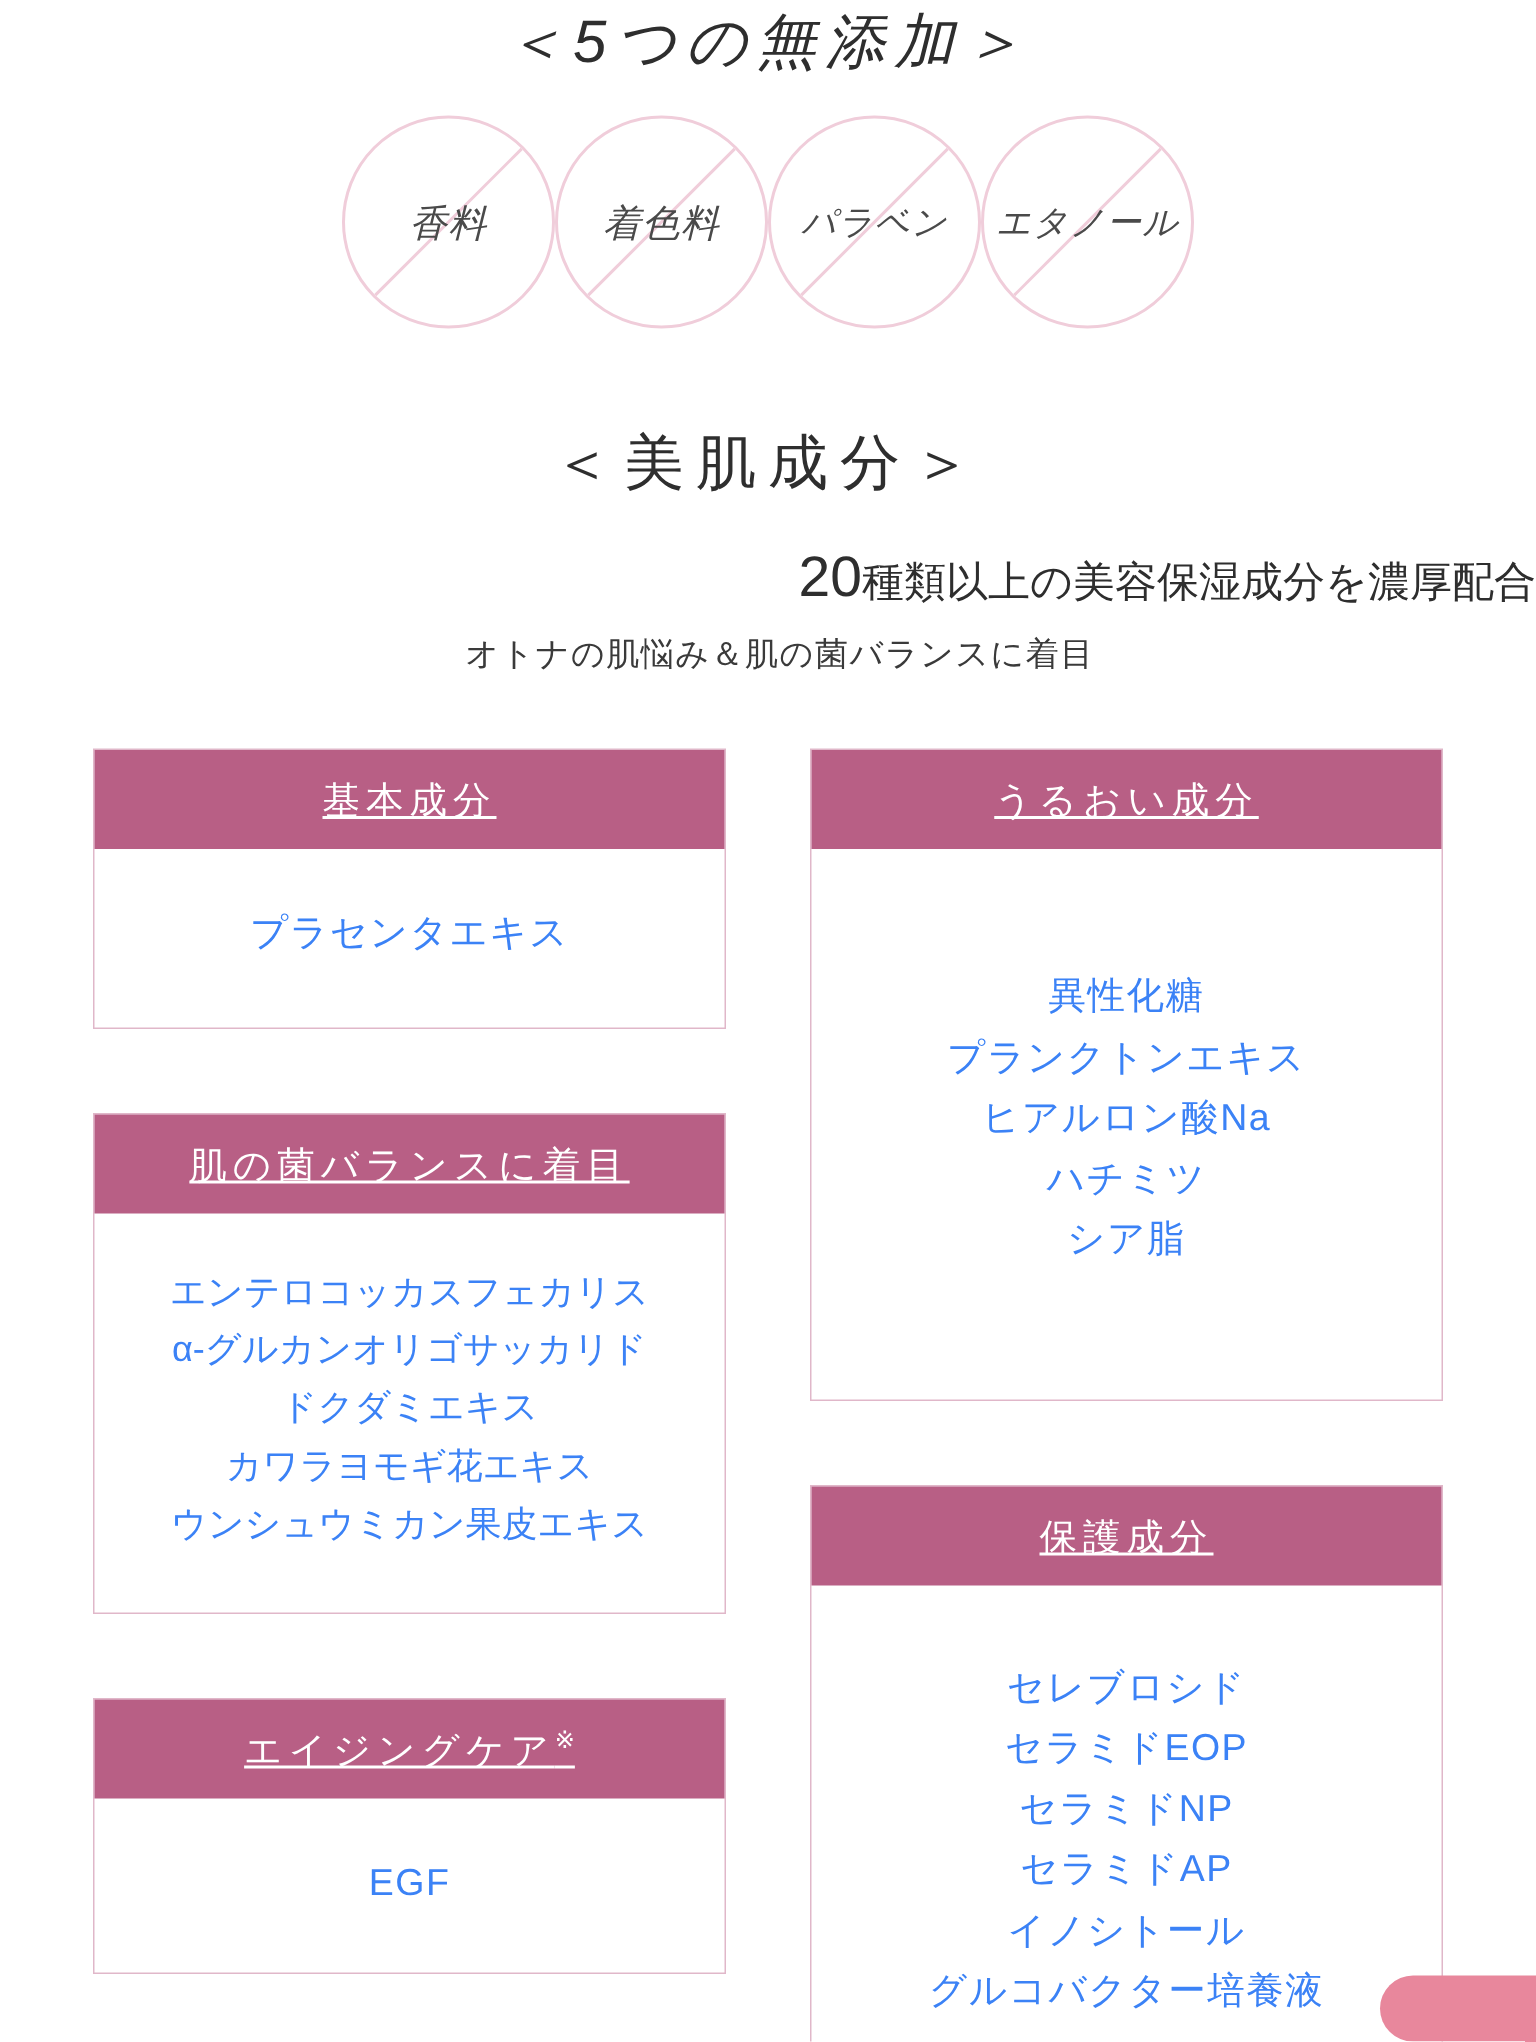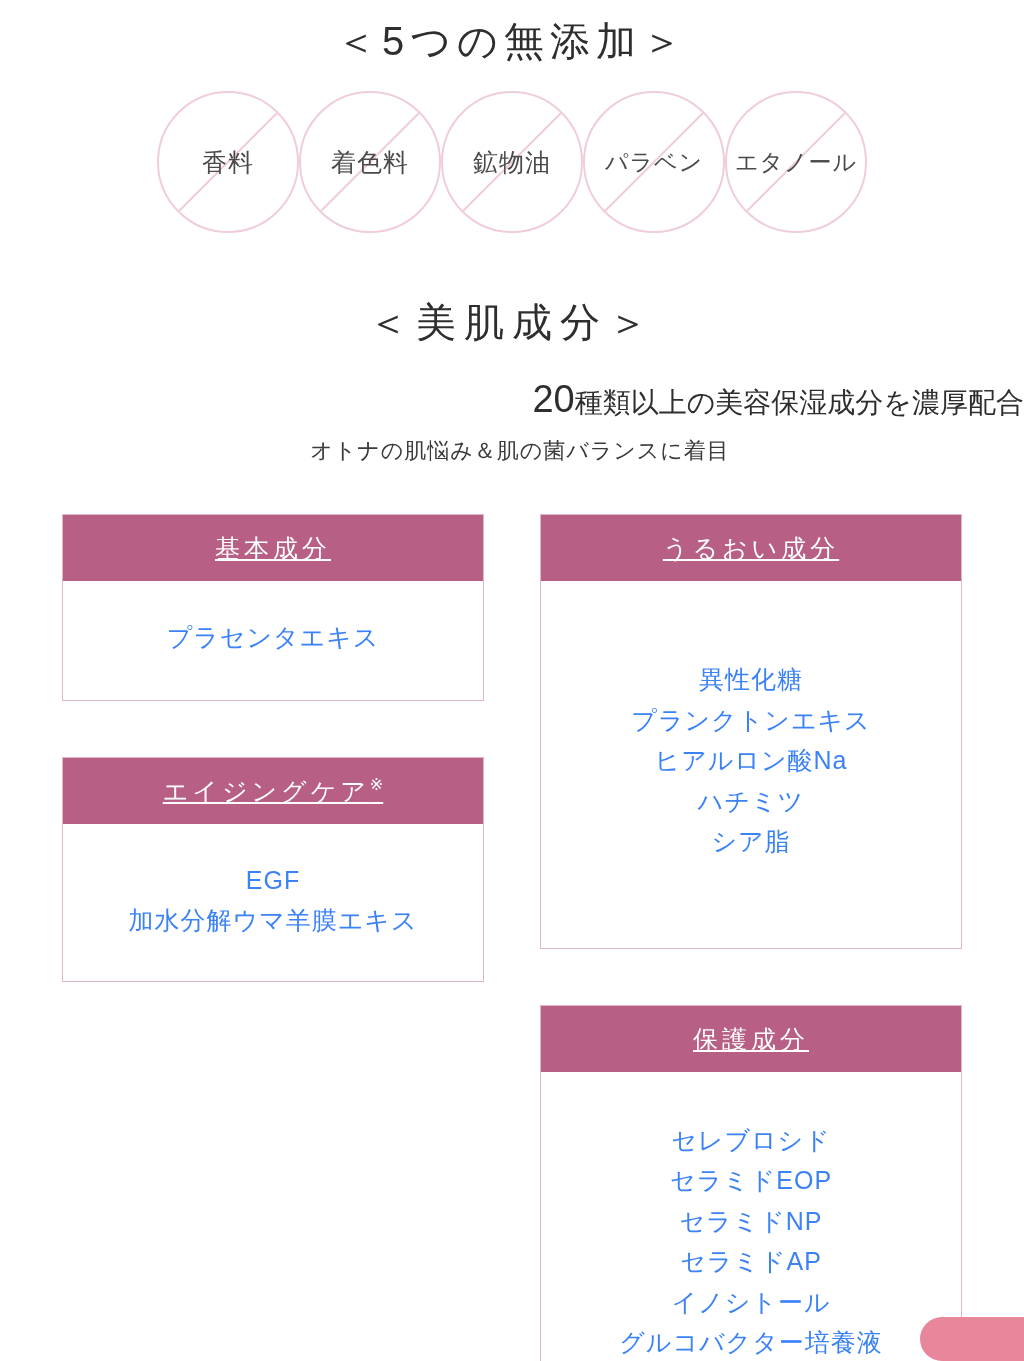--- a/index.html
+++ b/index.html
@@ -11,21 +11,21 @@
     height: 1361px;
     background: #ffffff;
     font-family: "Liberation Sans", "DejaVu Sans", sans-serif;
     color: #3a3a3a;
     position: relative;
     overflow: hidden;
   }
 
   
   .section-free {
-    padding-top: 14px;
+    font-style: italic;
   }
   .heading-bracket {
     text-align: center;
     font-size: 40px;
     letter-spacing: 6px;
     color: #2e2e2e;
     font-weight: 500;
     margin: 0;
   }
   .badge-row {
@@ -168,24 +168,20 @@
 
   <div class="badge-row">
     <div class="badge">
       <span class="slash"></span>
       <span class="badge-label">香料</span>
     </div>
     <div class="badge">
       <span class="slash"></span>
       <span class="badge-label">着色料</span>
     </div>
-    <div class="badge">
-      <span class="slash"></span>
-      <span class="badge-label">鉱物油</span>
-    </div>
     <div class="badge wide">
       <span class="slash"></span>
       <span class="badge-label">パラベン</span>
     </div>
     <div class="badge wide">
       <span class="slash"></span>
       <span class="badge-label">エタノール</span>
     </div>
   </div>
 </section>
@@ -202,28 +198,37 @@
 
     <div class="col">
 
       <div class="card basic">
         <div class="card-title">基本成分</div>
         <div class="card-body">
           <span class="line">プラセンタエキス</span>
         </div>
       </div>
 
+      <div class="card flora">
+        <div class="card-title">肌の菌バランスに着目</div>
+        <div class="card-body tight">
+          <span class="line">エンテロコッカスフェカリス</span>
+          <span class="line">α‐グルカンオリゴサッカリド</span>
+          <span class="line">ドクダミエキス</span>
+          <span class="line">カワラヨモギ花エキス</span>
+          <span class="line">ウンシュウミカン果皮エキス</span>
+        </div>
+      </div>
 
       <div class="card aging">
         <div class="card-title">
           <span>エイジングケア</span><span class="ref">※</span>
         </div>
         <div class="card-body">
           <span class="line">EGF</span>
-          <span class="line">加水分解ウマ羊膜エキス</span>
         </div>
       </div>
 
     </div>
 
     <div class="col">
 
       <div class="card moisture">
         <div class="card-title">うるおい成分</div>
         <div class="card-body">

